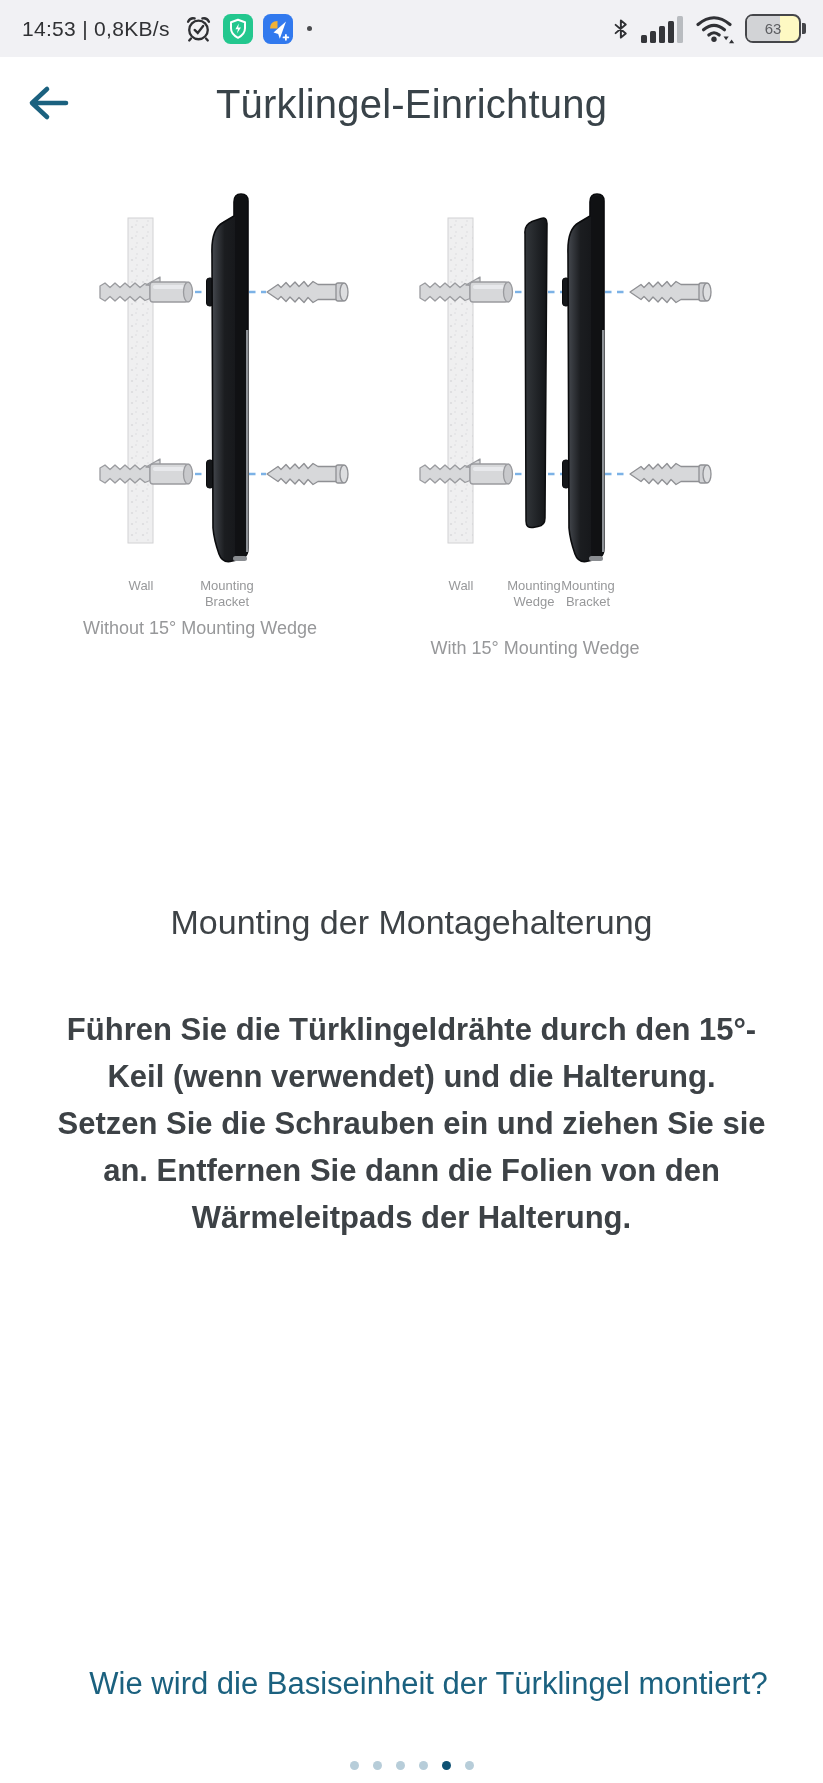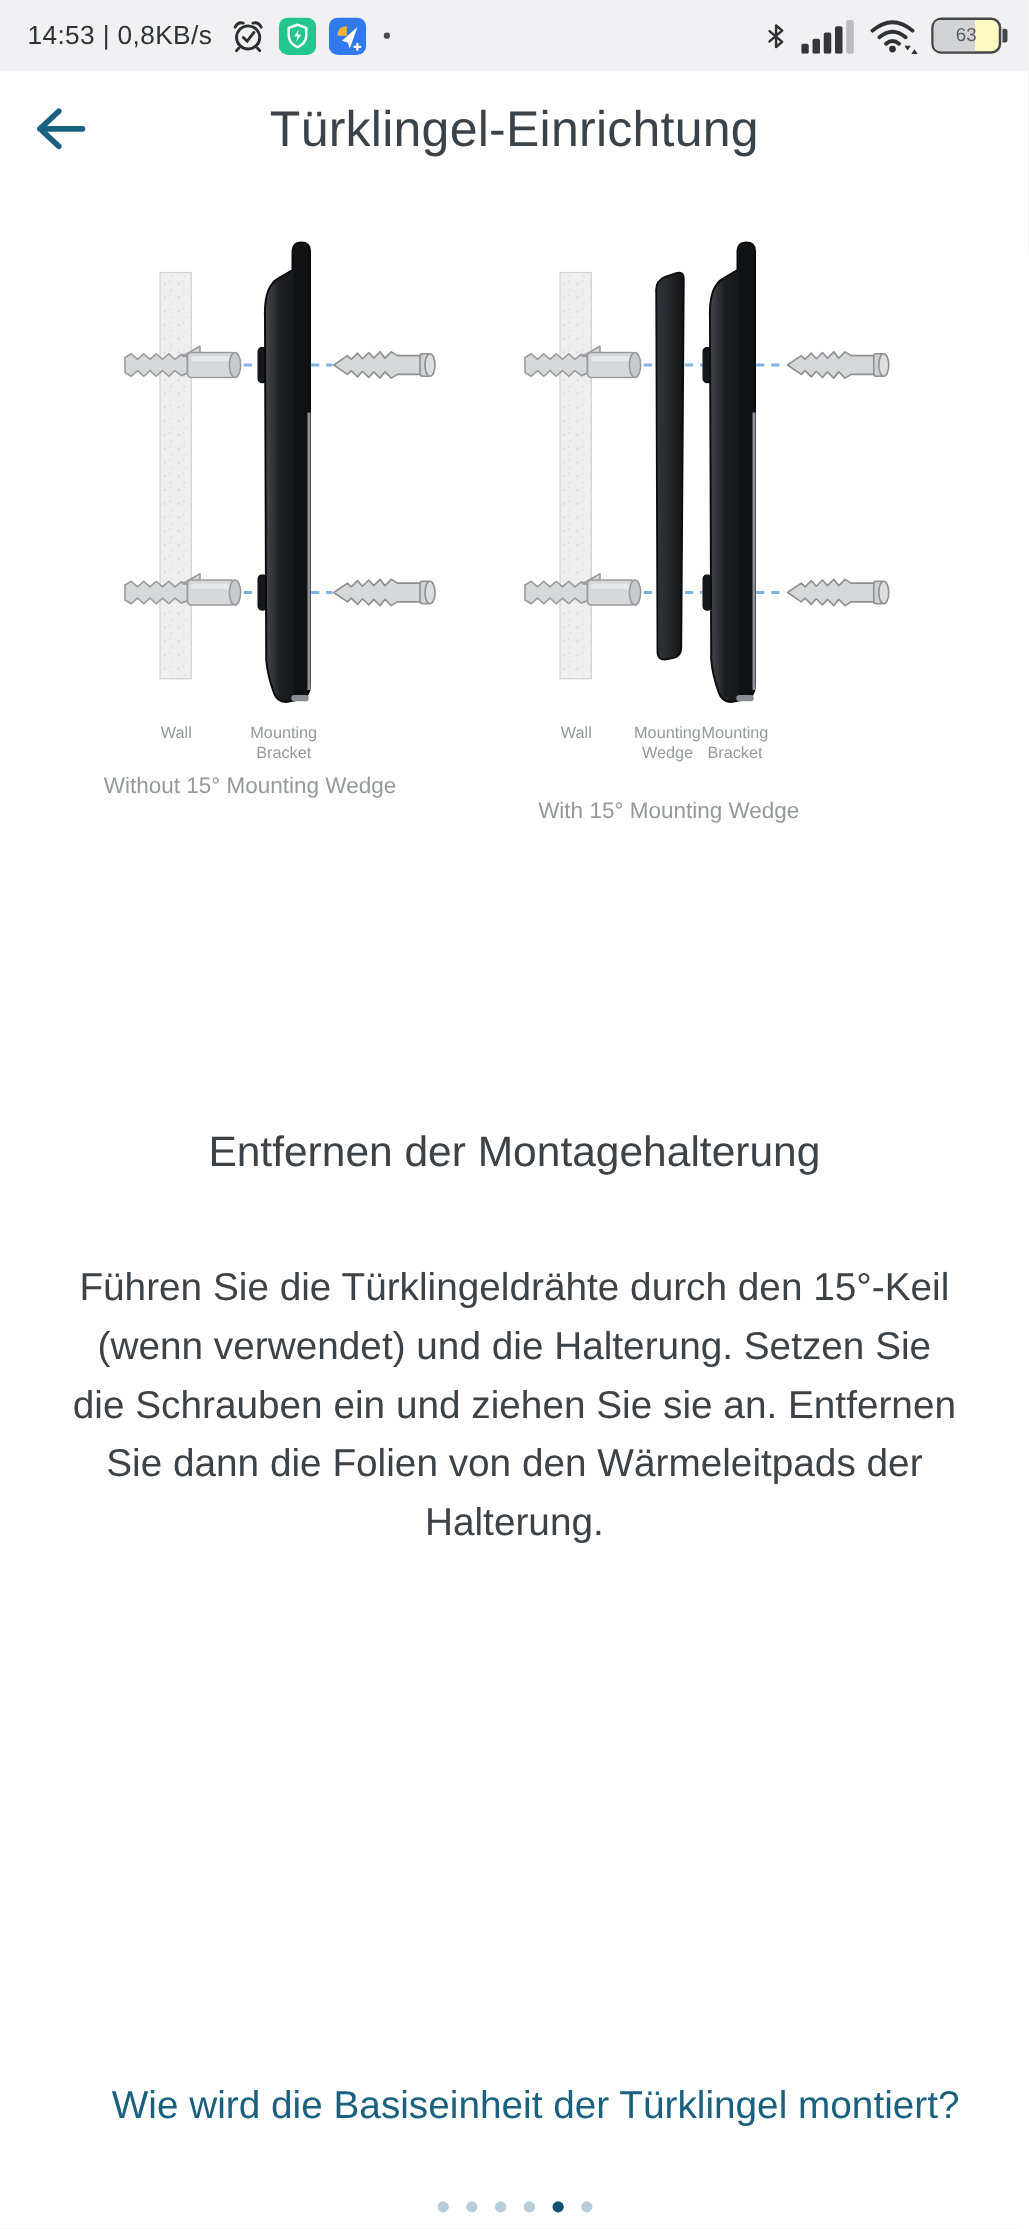--- a/index.html
+++ b/index.html
@@ -27,21 +27,21 @@
   .illustration{position:absolute;top:190px;left:96px;width:630px;height:460px;}
   .ill-label{position:absolute;transform:translateX(-50%);text-align:center;font-size:13px;line-height:16px;
              color:var(--label-gray,#97989a);}
   .ill-caption{position:absolute;transform:translateX(-50%);white-space:nowrap;font-size:18px;
                color:var(--label-gray,#97989a);}
 
   
   .section-heading{position:absolute;top:903px;left:0;width:823px;text-align:center;margin:0;
                    font-size:34px;font-weight:500;color:var(--text-dark,#3d4246);}
   .section-body{position:absolute;top:1006px;left:50%;transform:translateX(-50%);width:715px;margin:0;
-                text-align:center;font-size:31px;line-height:47px;font-weight:400;color:var(--text-dark,#3d4246);}
+                text-align:center;font-size:31px;line-height:47px;font-weight:700;color:var(--text-dark,#3d4246);}
 
   
   .footer-link{position:absolute;top:1666px;left:0;width:823px;text-align:center;font-size:31px;font-weight:500;
                color:var(--accent,#1b617f);text-decoration:none;cursor:pointer;padding-left:17px;}
   .page-indicator{position:absolute;top:1761px;left:0;width:823px;display:flex;justify-content:center;gap:14px;}
   .dot{width:9px;height:9px;border-radius:50%;background:var(--dot-inactive,#b7cdd9);cursor:pointer;}
   .dot.active{background:var(--dot-active,#0e5173);}
 </style>
 </head>
 <body>
@@ -194,21 +194,21 @@
 
     <div class="ill-label" style="left:45px;top:388px;">Wall</div>
     <div class="ill-label" style="left:131px;top:388px;width:74px;">Mounting Bracket</div>
     <div class="ill-label" style="left:365px;top:388px;">Wall</div>
     <div class="ill-label" style="left:438px;top:388px;width:70px;">Mounting Wedge</div>
     <div class="ill-label" style="left:492px;top:388px;width:70px;">Mounting Bracket</div>
     <div class="ill-caption" style="left:104px;top:428px;">Without 15° Mounting Wedge</div>
     <div class="ill-caption" style="left:439px;top:448px;">With 15° Mounting Wedge</div>
   </div>
 
-  <h2 class="section-heading">Entfernen der Montagehalterung</h2>
+  <h2 class="section-heading">Mounting der Montagehalterung</h2>
   <p class="section-body">Führen Sie die Türklingeldrähte durch den 15°-Keil (wenn verwendet) und die Halterung. Setzen Sie die Schrauben ein und ziehen Sie sie an. Entfernen Sie dann die Folien von den Wärmeleitpads der Halterung.</p>
 
   <a class="footer-link">Wie wird die Basiseinheit der Türklingel montiert?</a>
   <div class="page-indicator">
       <span class="dot"></span>
       <span class="dot"></span>
       <span class="dot"></span>
       <span class="dot"></span>
       <span class="dot active"></span>
       <span class="dot"></span>

